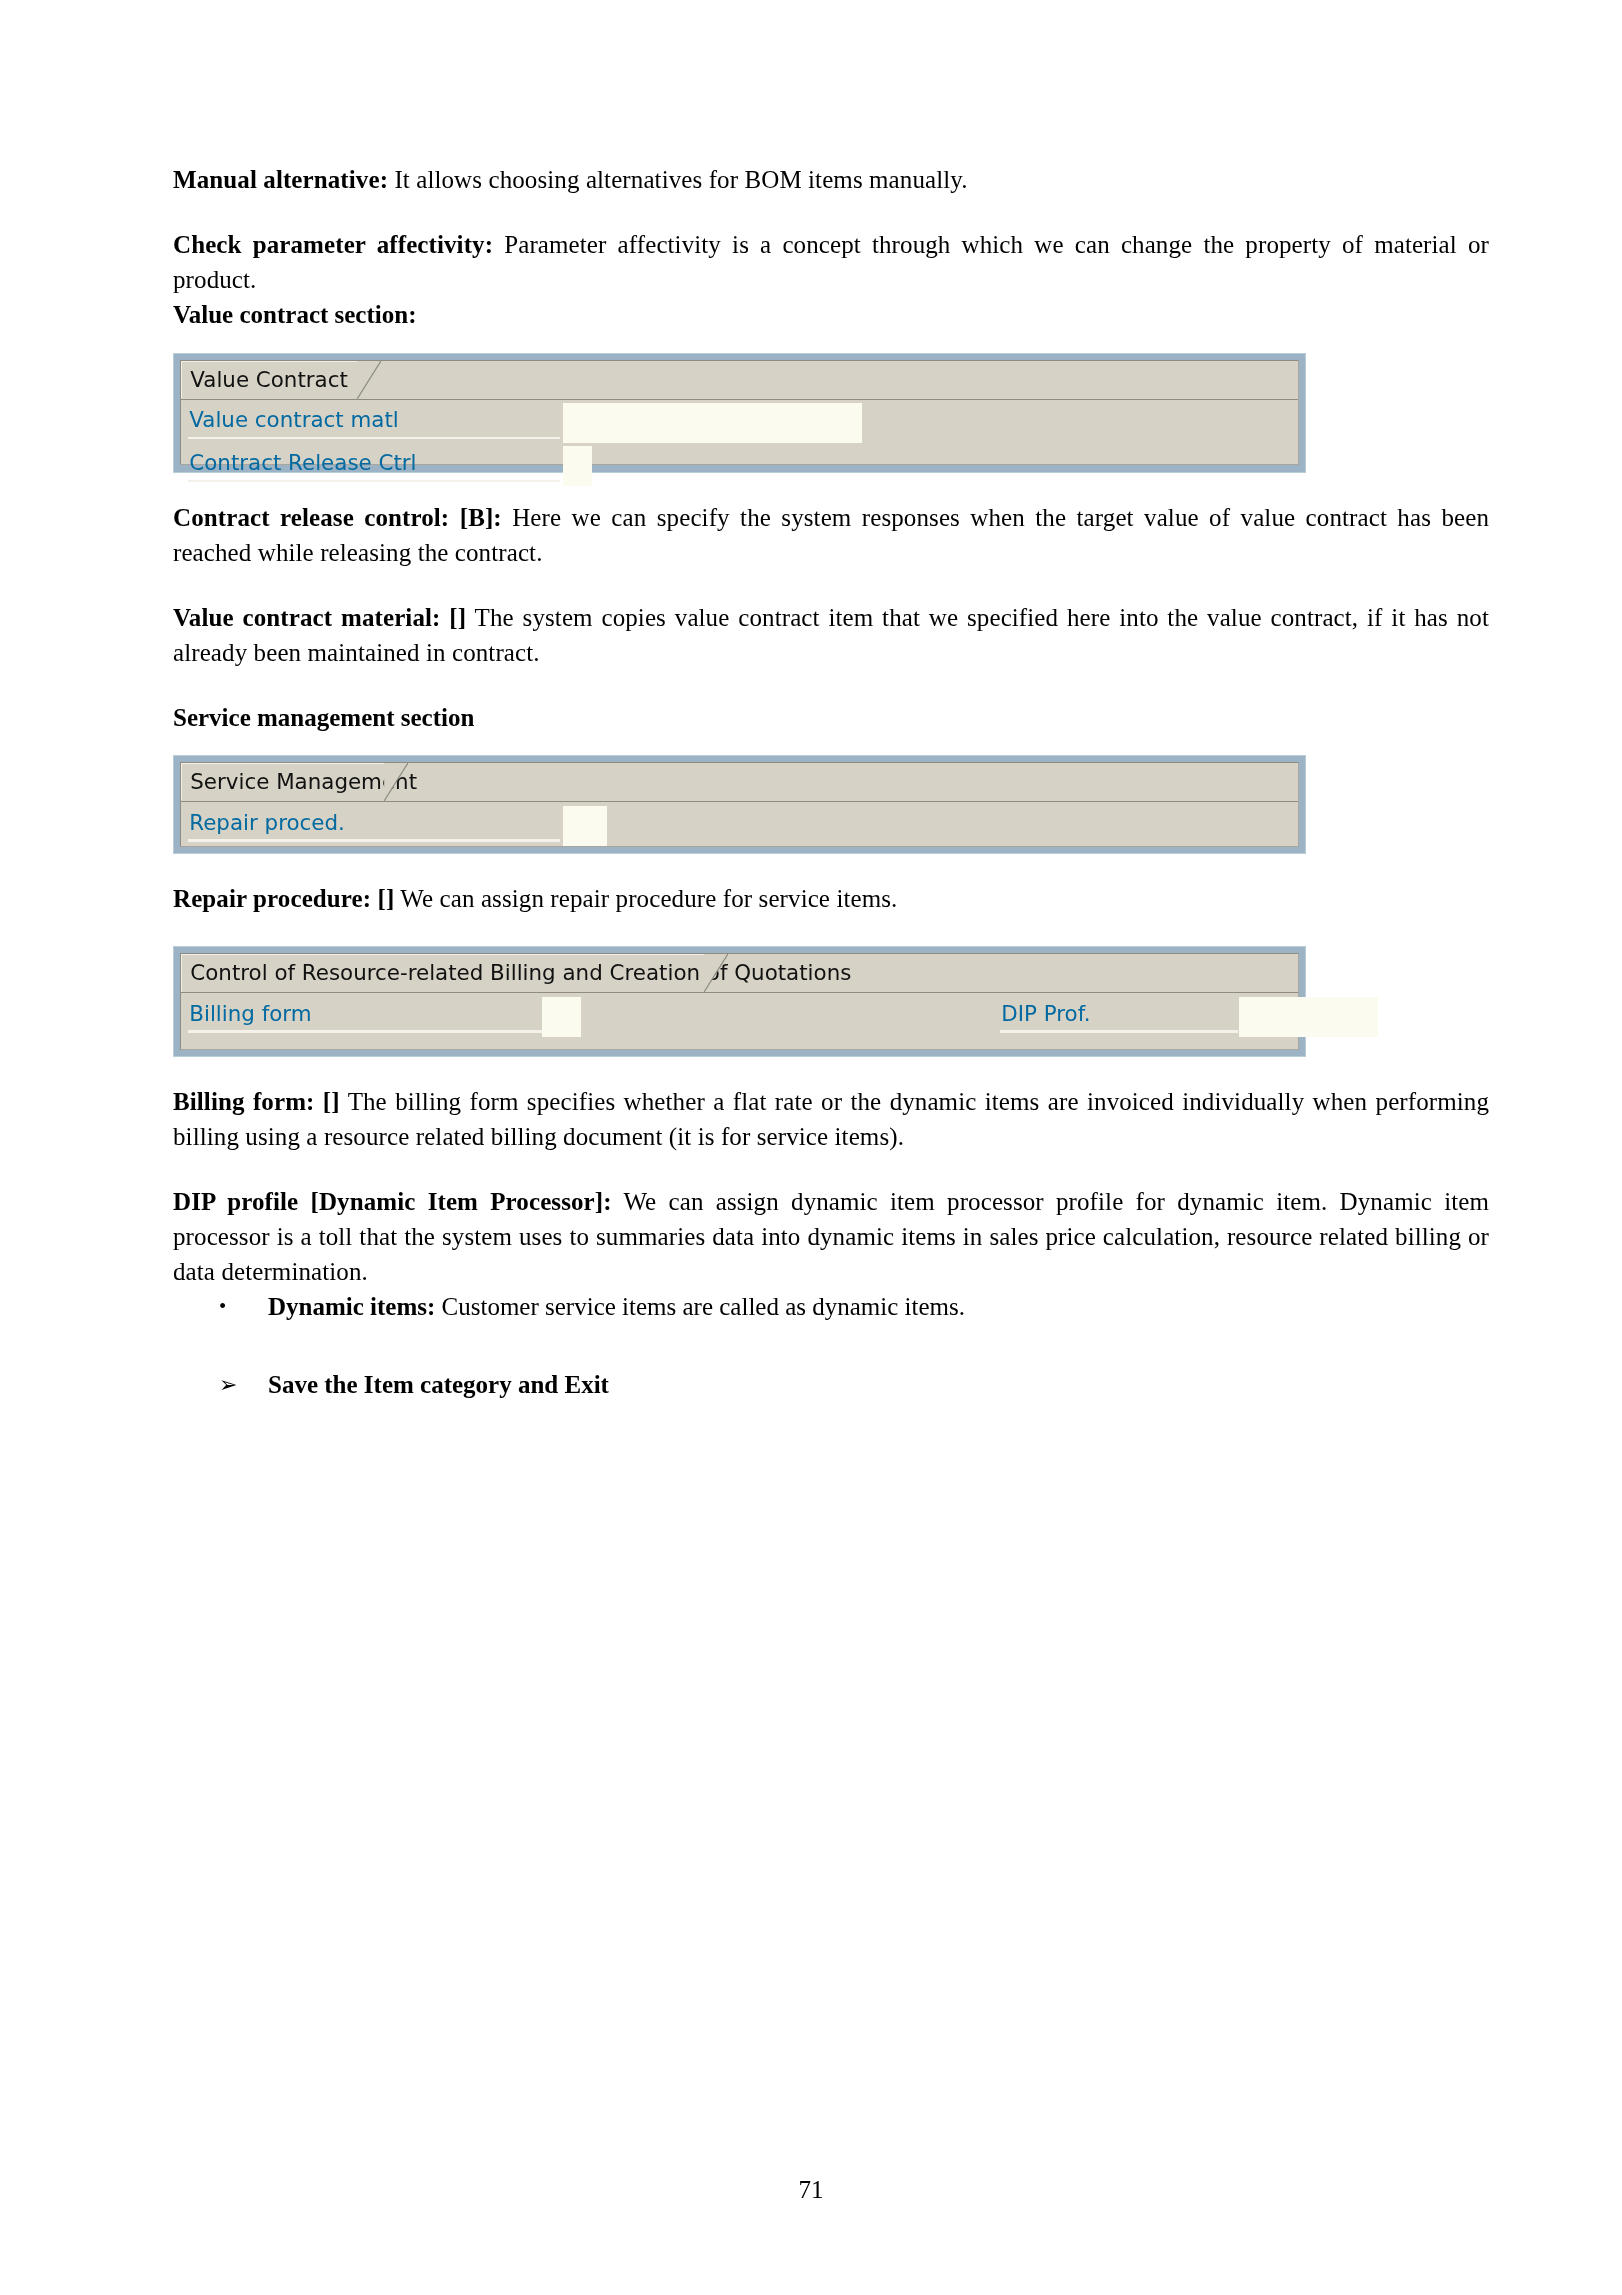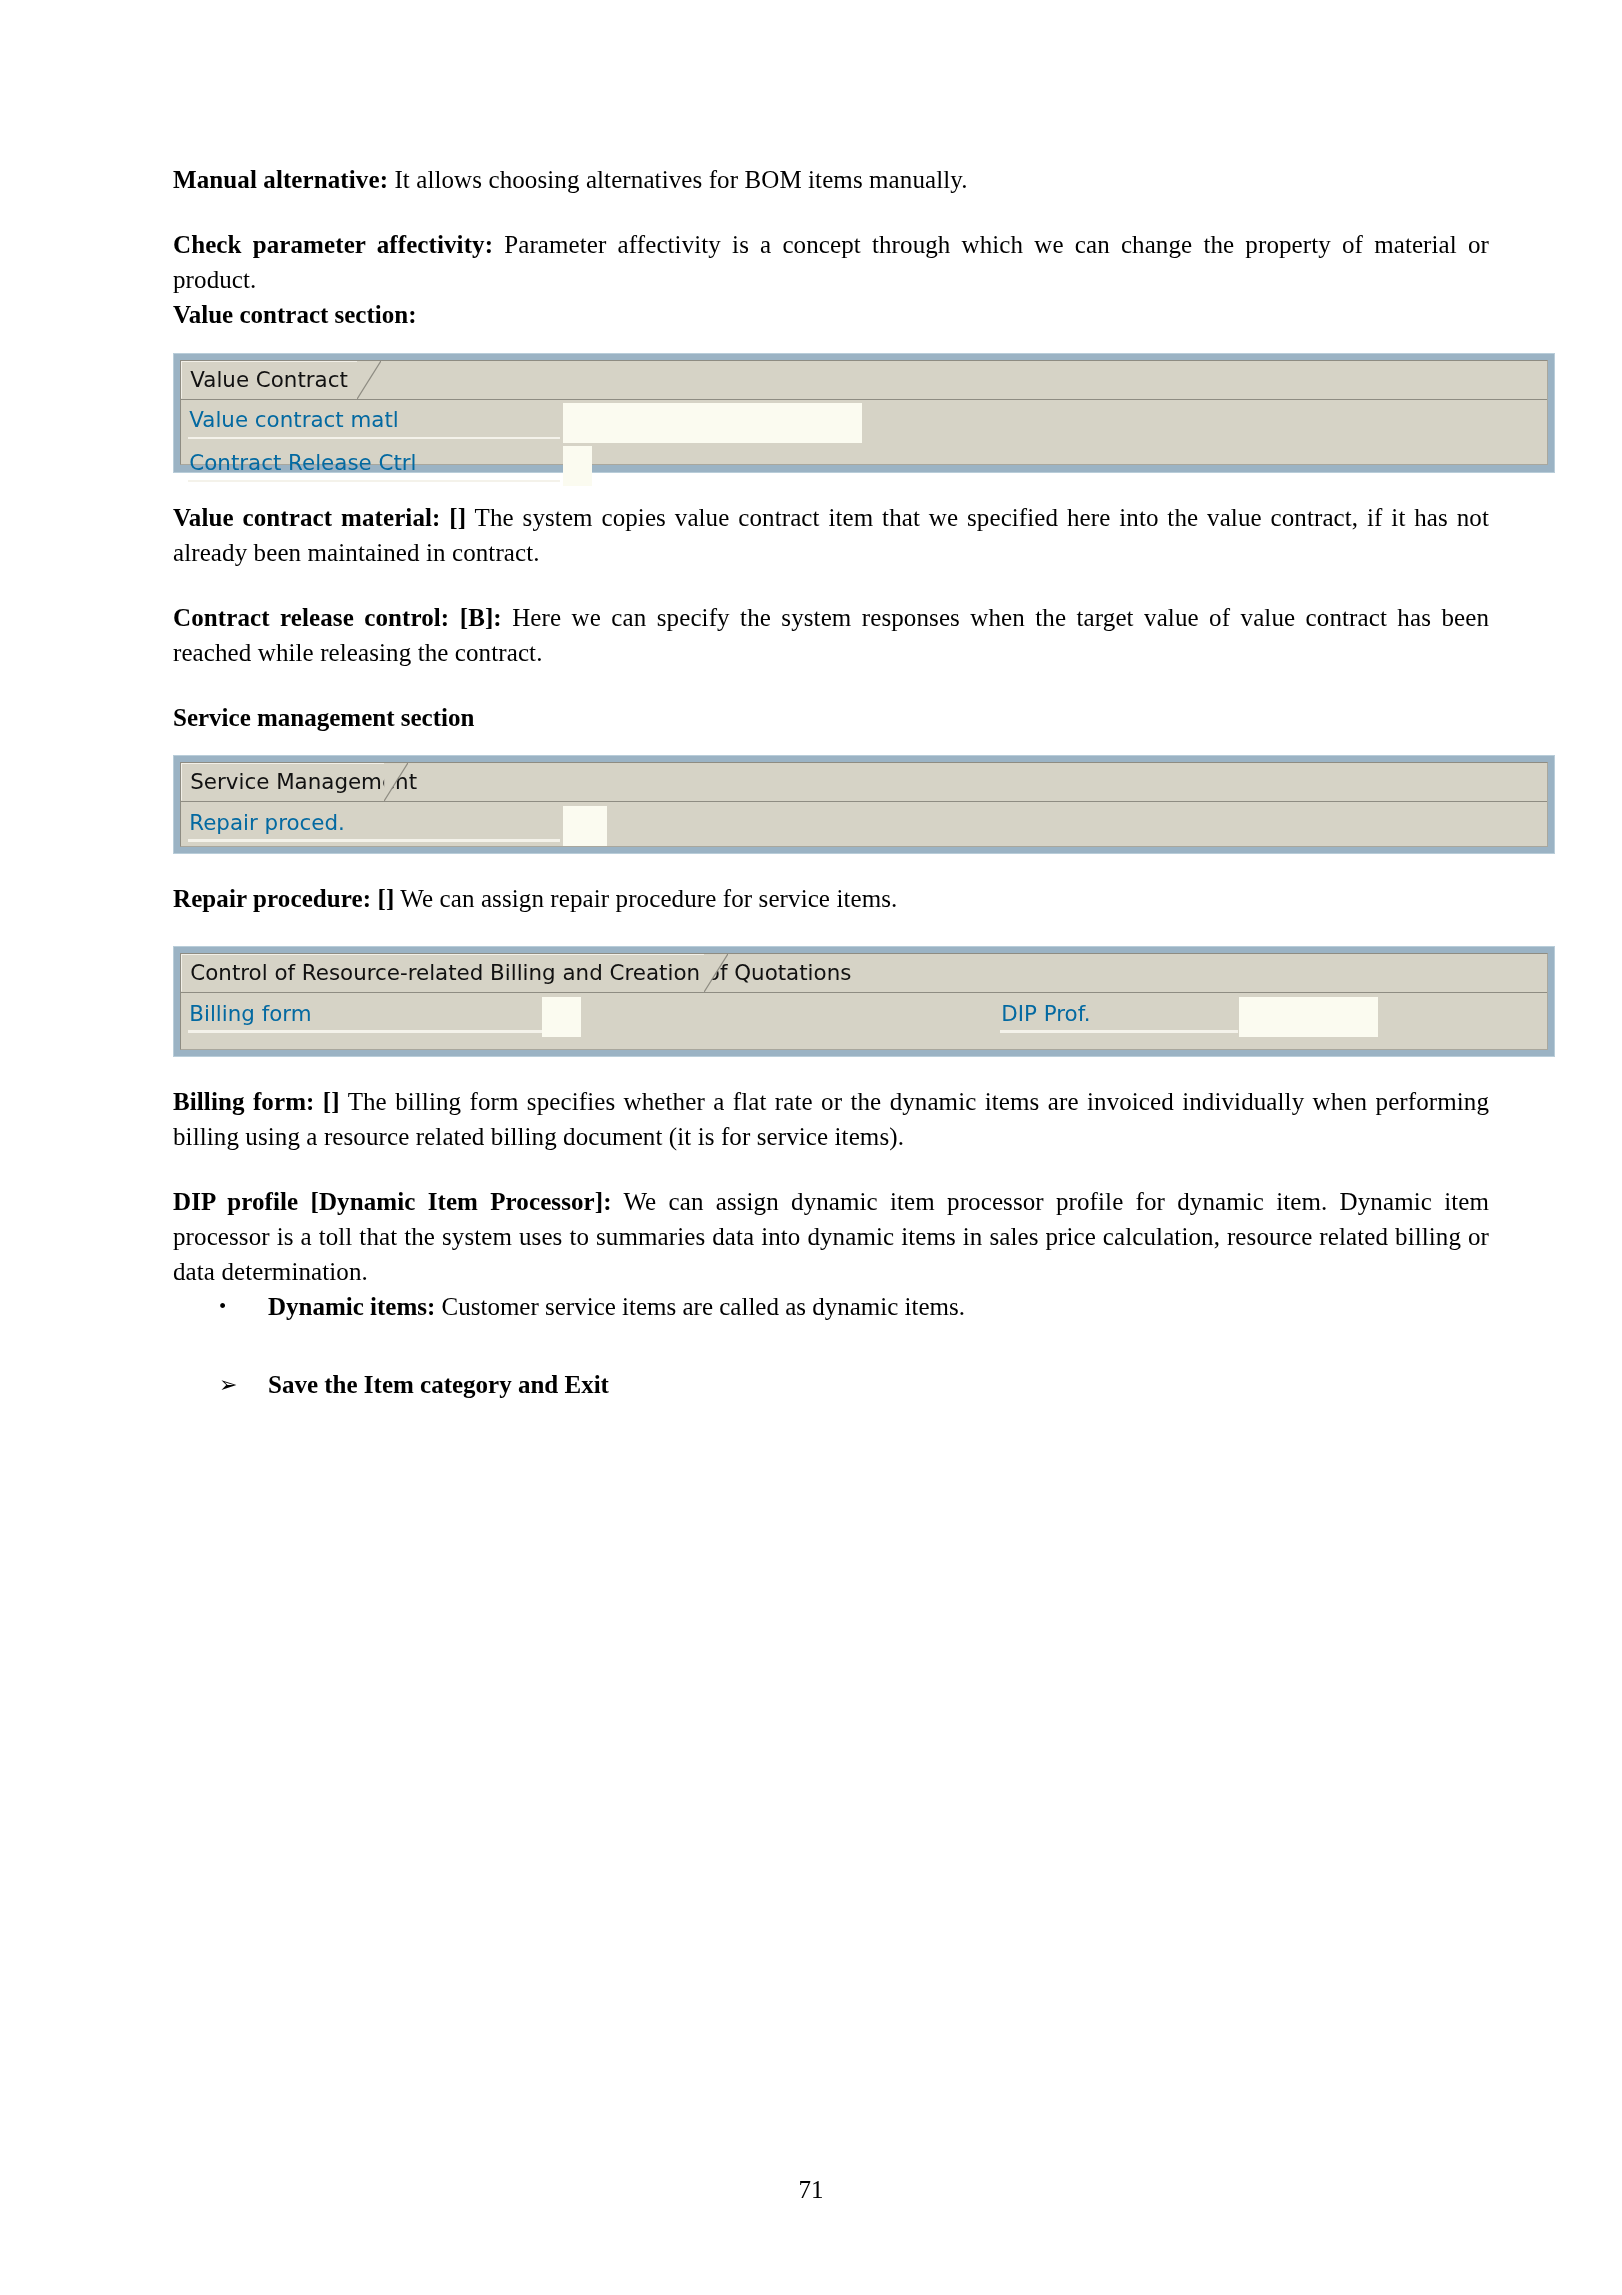--- a/index.html
+++ b/index.html
@@ -79,21 +79,21 @@
   }
 
   
   .sap-panel {
     position: relative;
     box-sizing: border-box;
     background: #9bb3c4;
     padding: 6.3px;
     margin: 0 0 0 0;
     border: 0.8px solid #b9cdd9;
-    width: 1382px;
+    width: 1133px;
   }
   .sap-inner {
     position: relative;
     box-sizing: border-box;
     background: #d6d3c6;
     border-top: 1.6px solid #8e8c82;
     border-left: 1.6px solid #8e8c82;
     border-right: 1.6px solid #a9a79d;
     border-bottom: 1.6px solid #a9a79d;
     width: 100%;
@@ -210,23 +210,23 @@
           <span class="field-label">Contract Release Ctrl</span>
           <div class="field-underline" style="width:372px;"></div>
           <input class="field-input" type="text" style="left: 382px; width: 25px;" value="">
         </div>
       </div>
     </div>
   </div>
 
   <div class="spacer-md"></div>
 
+  <p class="para"><b>Contract release control: [B]:</b><span> Here we can specify the system responses when the target value of value contract has been reached while releasing the contract.</span></p>
+
   <p class="para"><b>Value contract material: []</b><span> The system copies value contract item that we specified here into the value contract, if it has not already been maintained in contract.</span></p>
-
-  <p class="para"><b>Contract release control: [B]:</b><span> Here we can specify the system responses when the target value of value contract has been reached while releasing the contract.</span></p>
 
   <p class="heading">Service management section</p>
 
   <div class="sap-panel" style="height:99px;">
     <div class="sap-inner" style="height:100%;">
       <div class="tab-strip">
         <div class="tab" style="width:203px;">
           <span class="tab-label">Service Management</span>
         </div>
         <div class="tab-slant" style="left:203px;">

